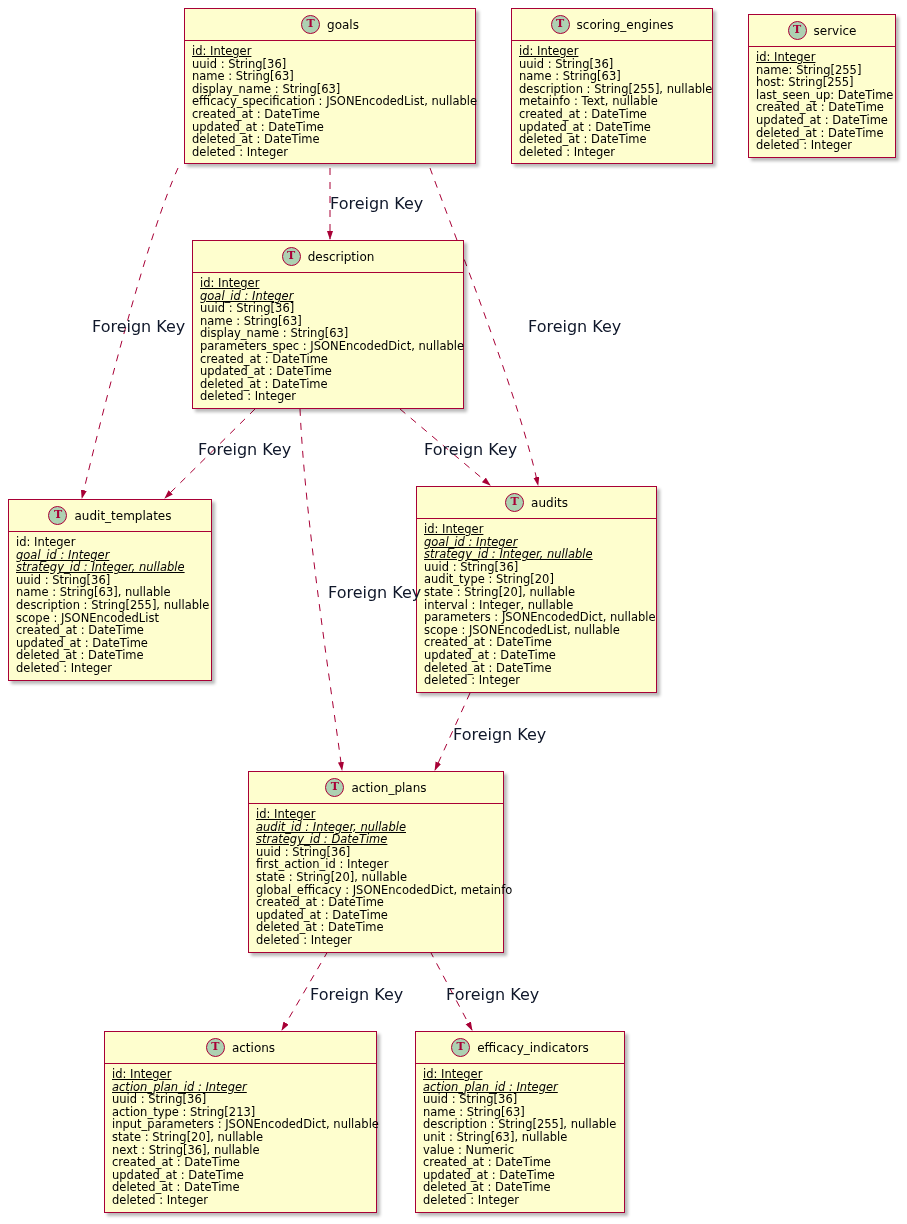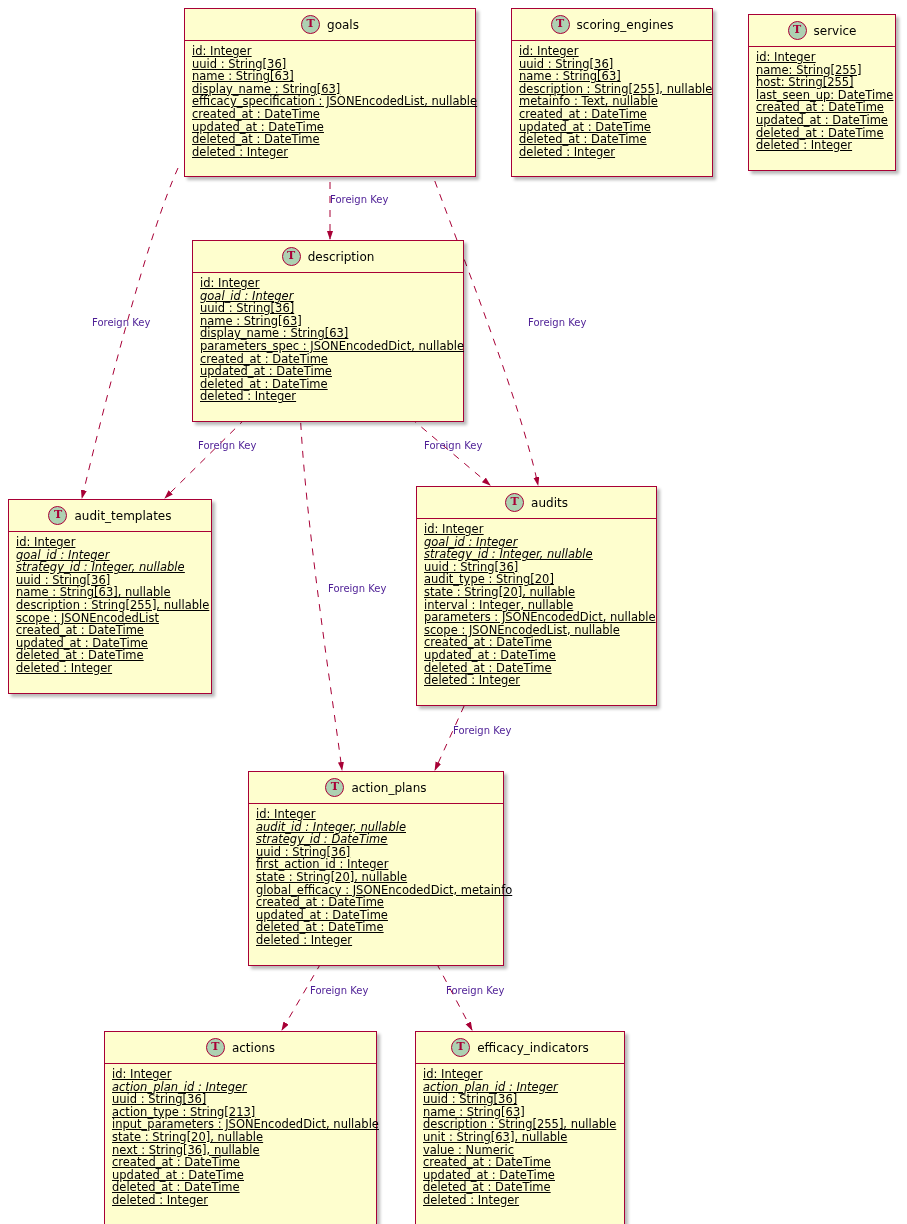--- a/index.html
+++ b/index.html
@@ -52,40 +52,39 @@
     font-family: "DejaVu Serif", serif;
     font-weight: bold;
     flex: 0 0 auto;
   }
   .ent-title {
     font-size: 12px;
     color: #000000;
     white-space: nowrap;
   }
   .fields {
-    padding: 4px 6px 18px 7px;
-    text-decoration: underline;
+    padding: 4px 6px 5px 7px;
   }
   .field {
     font-size: 11.5px;
     color: #000000;
     line-height: 12.6px;
     white-space: nowrap;
   }
   .pk {
     text-decoration: underline;
   }
   .fk {
     font-style: italic;
     text-decoration: underline;
   }
   .edge-label {
     position: absolute;
-    font-size: 10px;
-    color: #4c1d95;
+    font-size: 16px;
+    color: #0f172a;
     white-space: nowrap;
     text-align: center;
   }
 </style>
 </head>
 <body>
 
 <div id="canvas">
   <svg id="edges">
       <defs>

